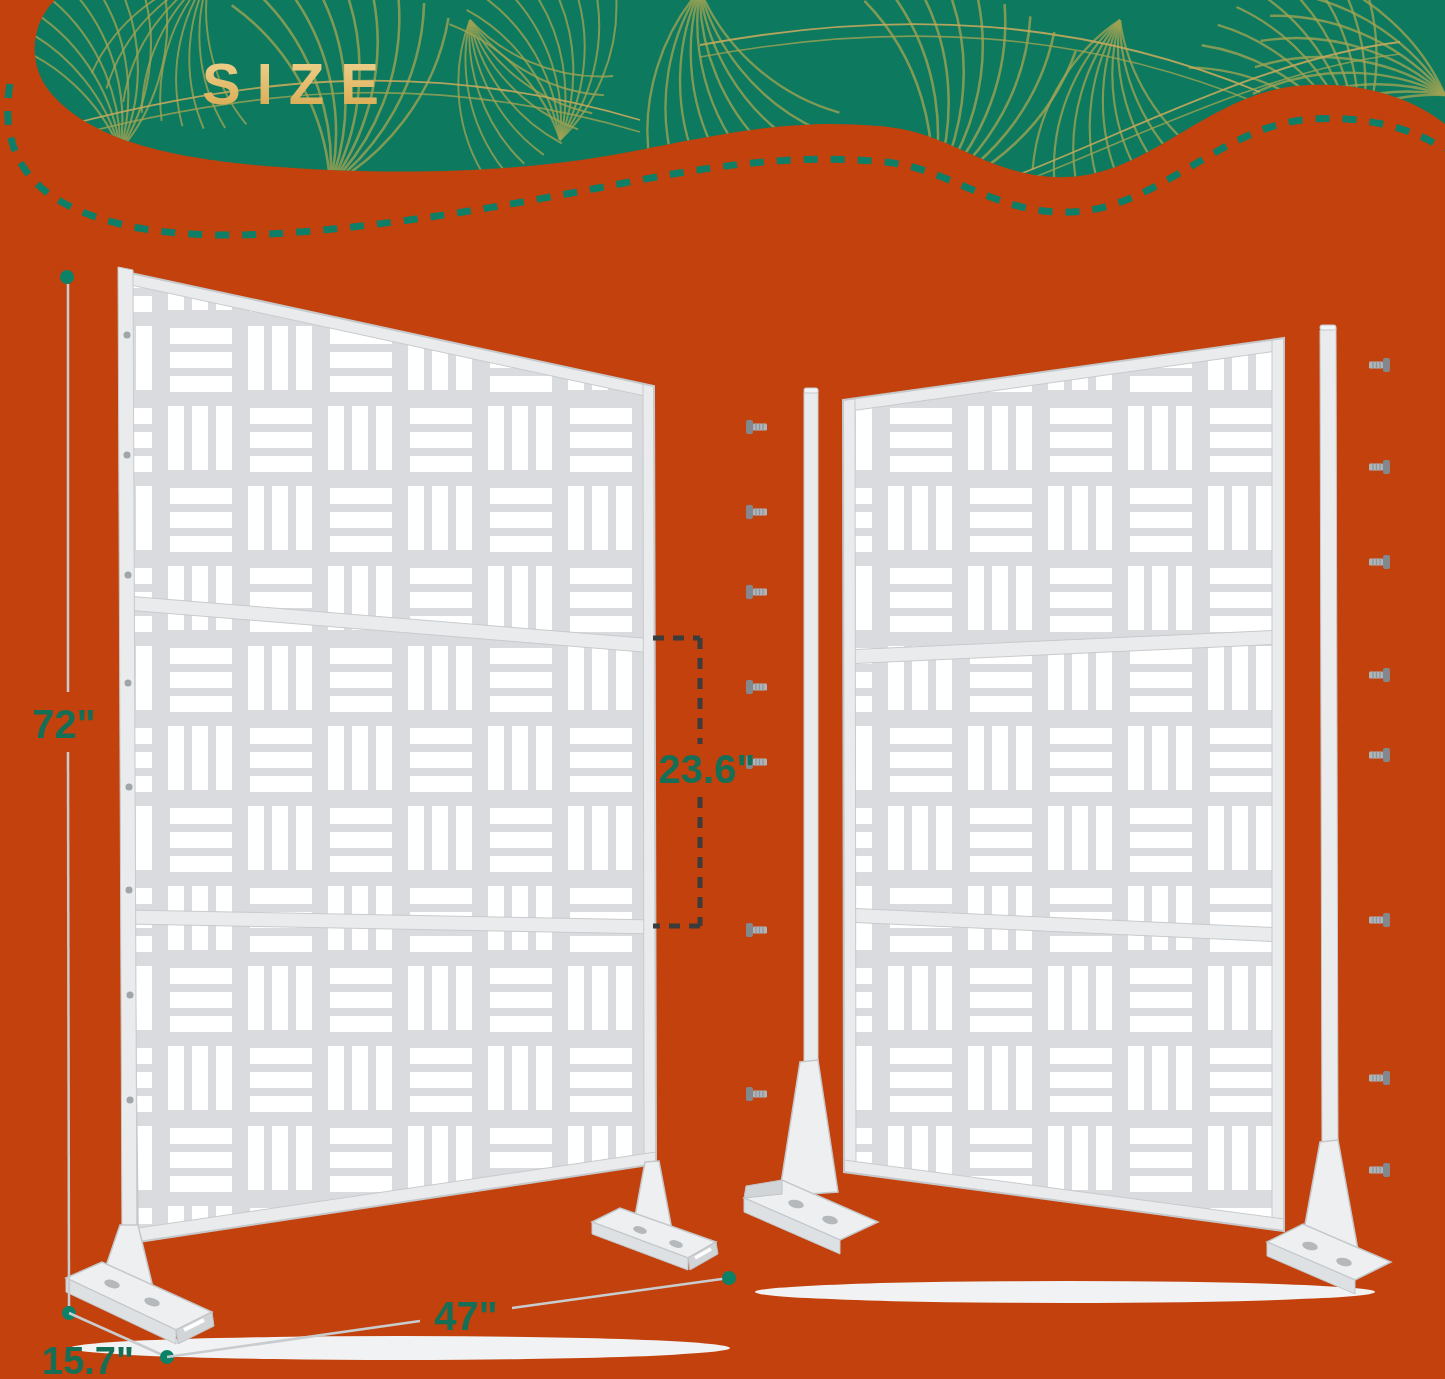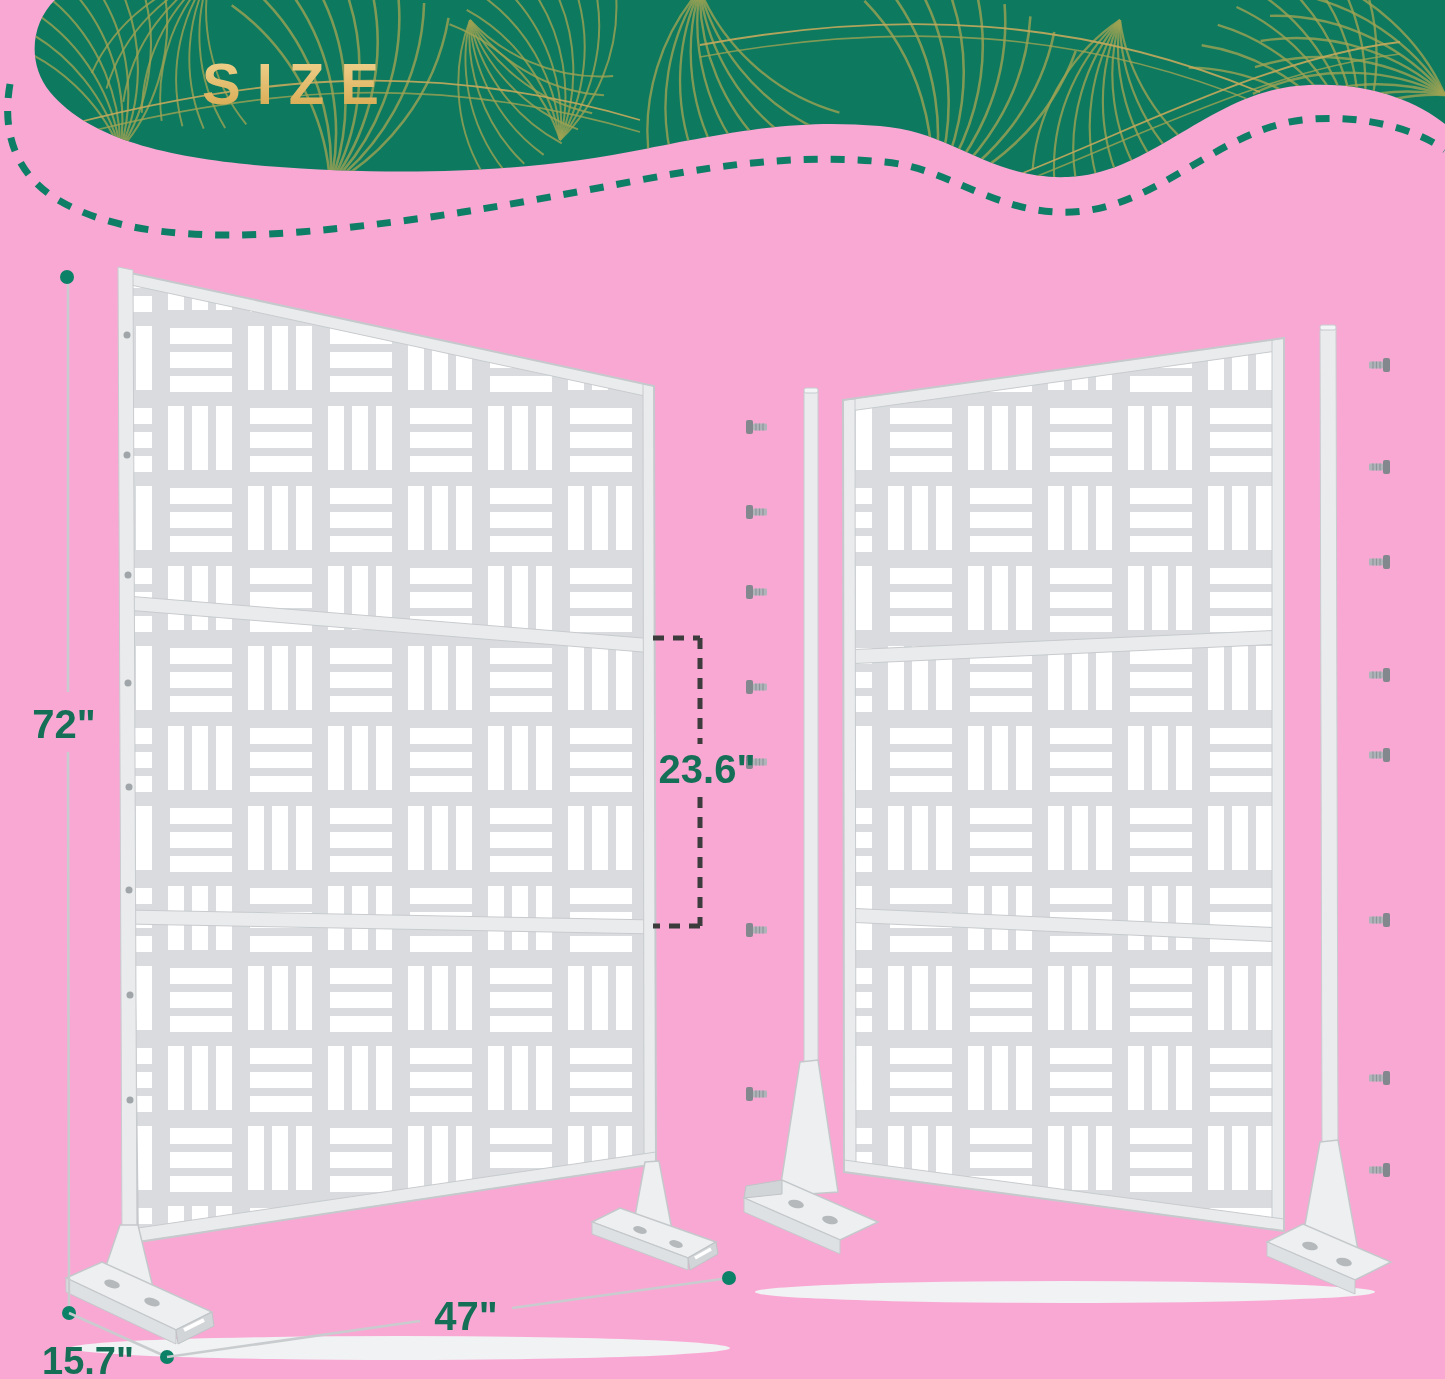--- a/index.html
+++ b/index.html
@@ -1,16 +1,16 @@
 <!DOCTYPE html>
 <html><head>
 <meta charset="utf-8">
 <style>
   html,body{margin:0;padding:0;background:#ffffff;}
-  .stage{position:relative;width:1445px;height:1379px;background:#f9a8d4;overflow:hidden;
+  .stage{position:relative;width:1445px;height:1379px;background:#c2410c;overflow:hidden;
          font-family:"Liberation Sans", sans-serif;}
   svg text{font-family:"Liberation Sans", sans-serif;}
   .banner-title{font-size:58px;font-weight:bold;letter-spacing:16px;}
   .vein{stroke:#9DA253;fill:none;stroke-width:1.6;opacity:.8;}
   .vein-bright{stroke:#C3A85C;fill:none;stroke-width:1.8;opacity:.9;}
   .dash-outline{stroke:#0F7E66;stroke-width:7;fill:none;stroke-dasharray:14 13;}
   .dim-line{stroke:#C9CCCE;stroke-width:2.5;fill:none;}
   .dim-label{fill:#156F57;font-weight:bold;font-size:40px;}
   .dim-label-sm{fill:#156F57;font-weight:bold;font-size:38px;}
   .dot{fill:#0B8168;}

